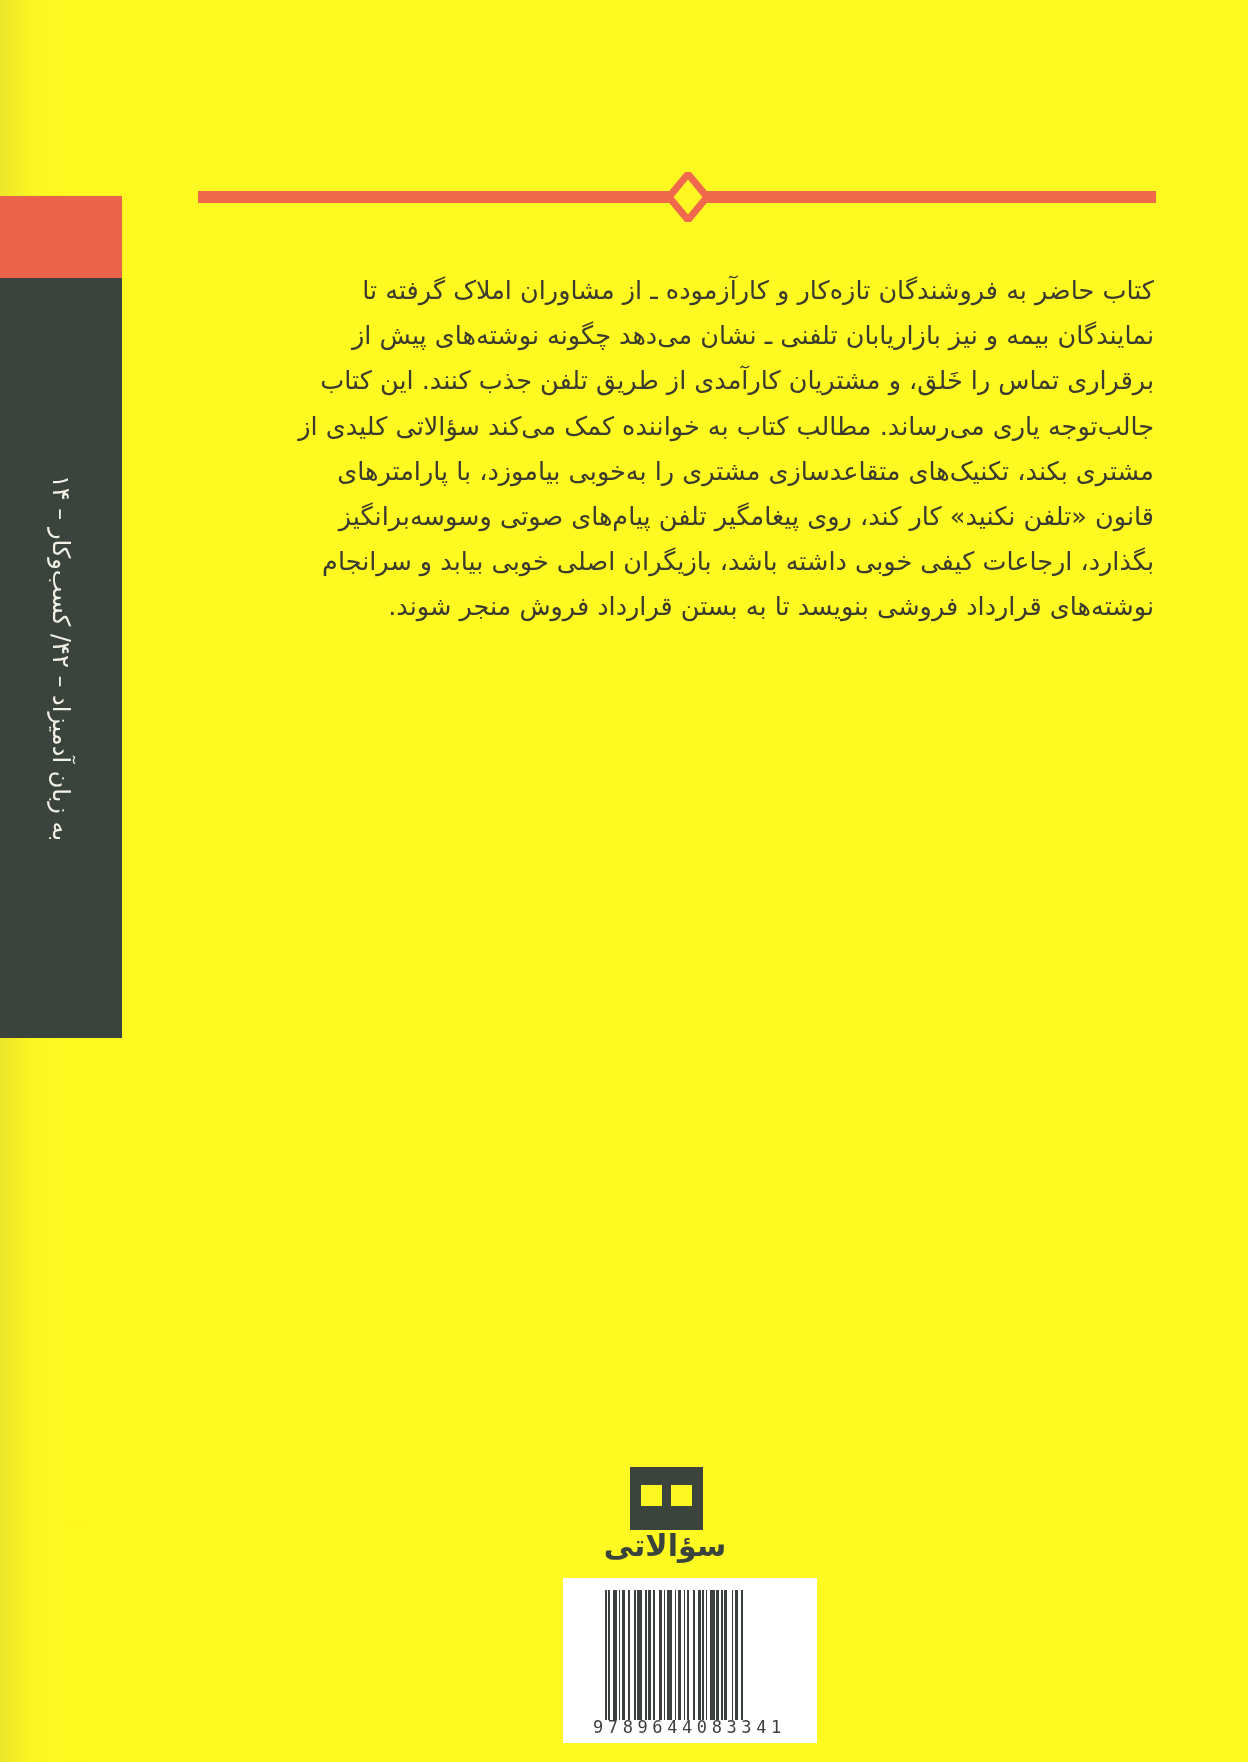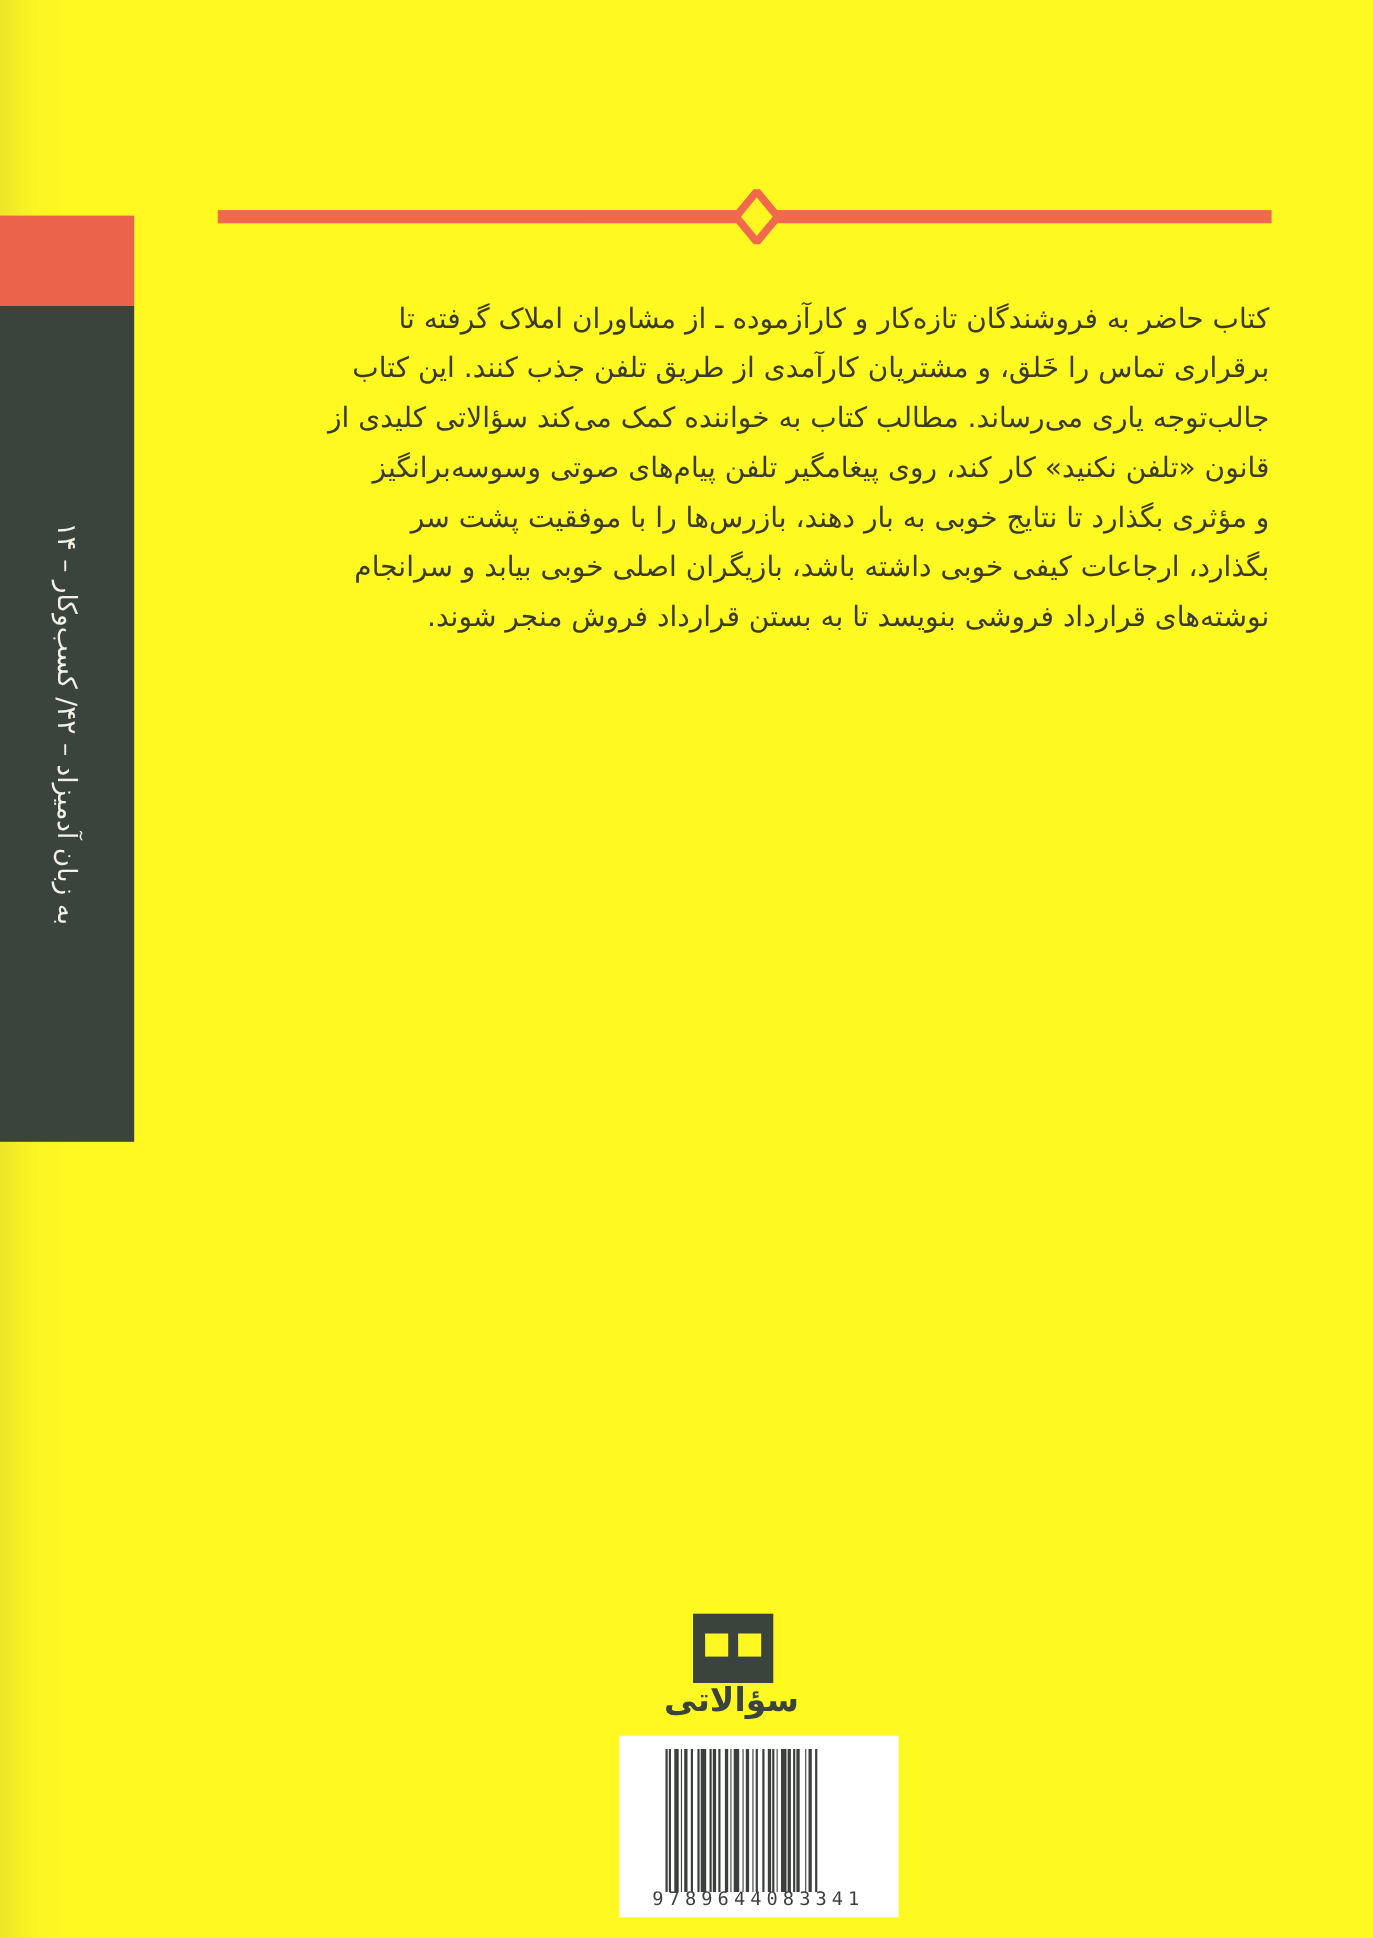--- a/index.html
+++ b/index.html
@@ -57,24 +57,25 @@
 
 <div class="divider"></div>
 <div class="diamond-wrap">
   <svg width="46" height="50" viewBox="0 0 46 50">
     <polygon points="23,2 42,25 23,48 4,25" fill="#FFF721" stroke="#F0694C" stroke-width="7" stroke-linejoin="miter"></polygon>
   </svg>
 </div>
 
 <div class="blurb">
   <span class="blurb-line">کتاب حاضر به فروشندگان تازه‌کار و کارآزموده ـ از مشاوران املاک گرفته تا</span>
+  <span class="blurb-line">نمایندگان بیمه و نیز بازاریابان تلفنی ـ نشان می‌دهد چگونه نوشته‌های پیش از</span>
   <span class="blurb-line">برقراری تماس را خَلق، و مشتریان کارآمدی از طریق تلفن جذب کنند. این کتاب</span>
   <span class="blurb-line">جالب‌توجه یاری می‌رساند. مطالب کتاب به خواننده کمک می‌کند سؤالاتی کلیدی از</span>
+  <span class="blurb-line">مشتری بکند، تکنیک‌های متقاعدسازی مشتری را به‌خوبی بیاموزد، با پارامترهای</span>
   <span class="blurb-line">قانون «تلفن نکنید» کار کند، روی پیغامگیر تلفن پیام‌های صوتی وسوسه‌برانگیز</span>
-  <span class="blurb-line">و مؤثری بگذارد تا نتایج خوبی به بار دهند، بازرس‌ها را با موفقیت پشت سر</span>
   <span class="blurb-line">بگذارد، ارجاعات کیفی خوبی داشته باشد، بازیگران اصلی خوبی بیابد و سرانجام</span>
   <span class="blurb-line">نوشته‌های قرارداد فروشی بنویسد تا به بستن قرارداد فروش منجر شوند.</span>
 </div>
 
 <div class="logo-box">
   <div class="logo-sq" style="left:11px;"></div>
   <div class="logo-sq" style="left:41px;"></div>
 </div>
 <div class="logo-name">سؤالاتی</div>
 

